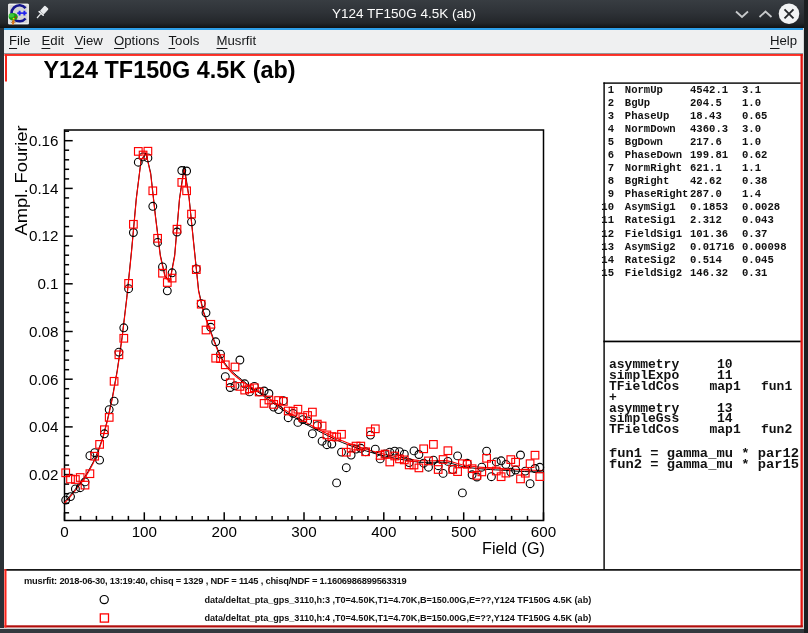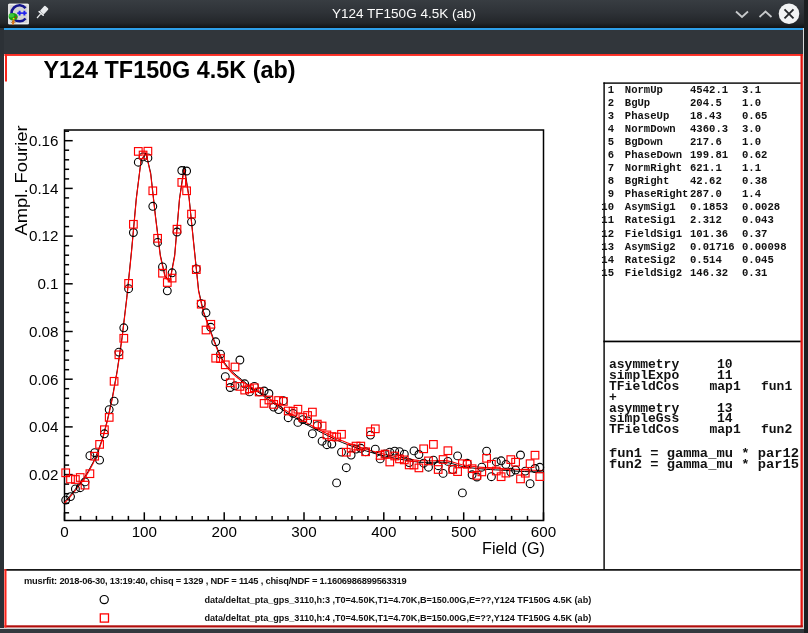--- a/index.html
+++ b/index.html
@@ -39,20 +39,29 @@
    <rect x="-0.6" y="1.3" width="1.2" height="5.4"></rect>
   </g>
 
   <path d="M736 11.5 l6 5.5 6 -5.5" fill="none" stroke="#c7c9cb" stroke-width="1.8"></path>
   <path d="M759.5 17 l6 -5.5 6 5.5" fill="none" stroke="#c7c9cb" stroke-width="1.8"></path>
 
   <circle cx="789" cy="13.8" r="10.3" fill="#f2f3f4"></circle>
   <path d="M784.5 9.3 l9 9 M793.5 9.3 l-9 9" stroke="#26292c" stroke-width="1.9"></path>
  </svg>
  <div id="blue"></div>
+ <div id="menu">
+  <span style="left:5px"><u>F</u>ile</span>
+  <span style="left:37.5px"><u>E</u>dit</span>
+  <span style="left:70.5px"><u>V</u>iew</span>
+  <span style="left:110px"><u>O</u>ptions</span>
+  <span style="left:164.5px"><u>T</u>ools</span>
+  <span style="left:212.5px"><u>M</u>usrfit</span>
+  <span style="left:766px"><u>H</u>elp</span>
+ </div>
  <div id="lbord"></div>
 <svg id="cv" viewBox="4 54 799 574" width="799" height="574">
 <rect x="4" y="54" width="799" height="574" fill="#ffffff"></rect>
 <g stroke="#000" stroke-width="1.5" fill="none">
 <rect x="64.5" y="130.0" width="479.0" height="390.5"></rect>
 <path d="M64.5,520.5 v-8.2"></path>
         <path d="M80.5,520.5 v-4.6"></path>
         <path d="M96.4,520.5 v-4.6"></path>
         <path d="M112.4,520.5 v-4.6"></path>
         <path d="M128.4,520.5 v-4.6"></path>

